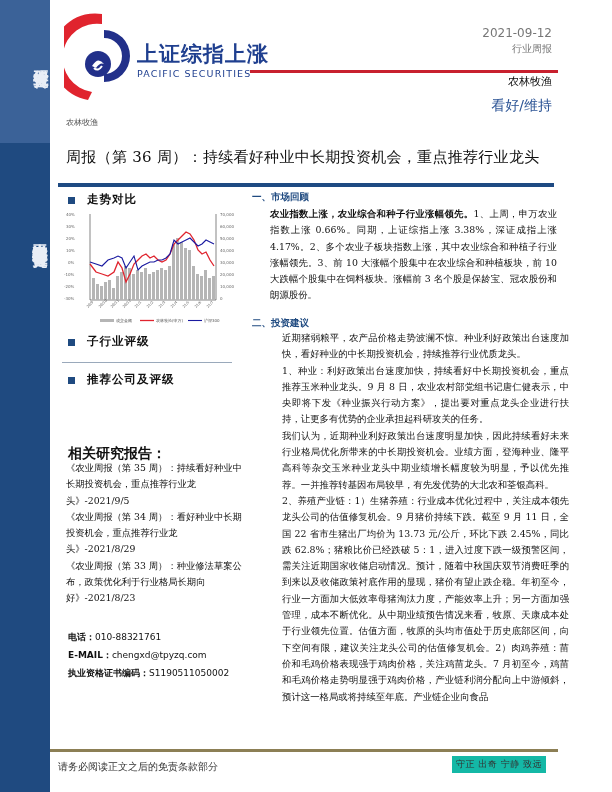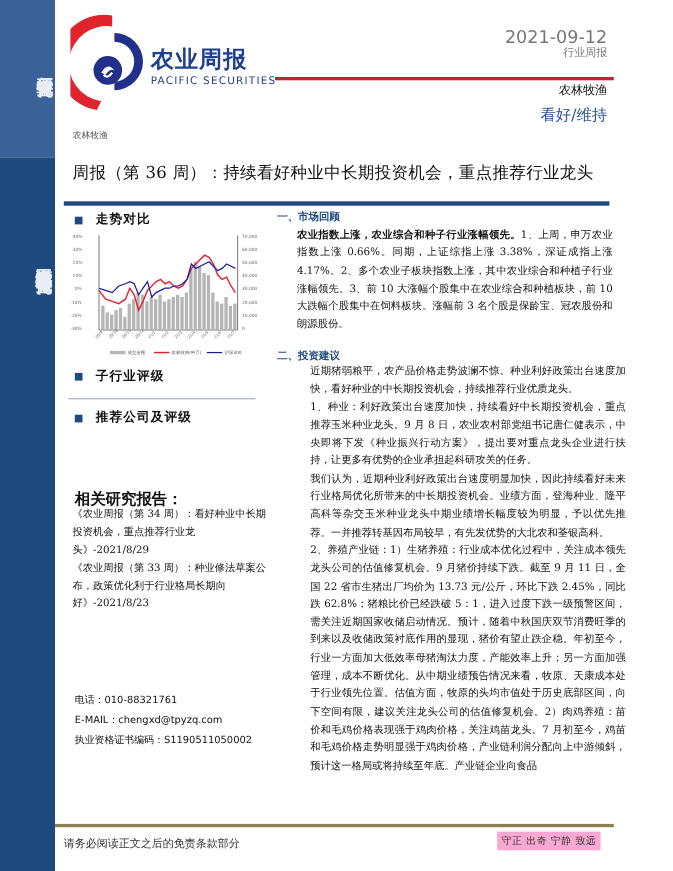--- a/index.html
+++ b/index.html
@@ -29,21 +29,21 @@
   .logo-cn {
     position: absolute; left: 137px; top: 40px; font-size: 21px; font-weight: bold;
     color: #1f3f8f; font-family: "DejaVu Sans", sans-serif; letter-spacing: 1px;
   }
   .logo-en {
     position: absolute; left: 137px; top: 68px; font-size: 9.5px; color: #1f3f8f;
     font-family: "DejaVu Sans", sans-serif; letter-spacing: 1.1px;
   }
 
   .hdr-right { position: absolute; right: 60px; top: 26px; text-align: right; font-family: "DejaVu Sans", sans-serif; }
-  .hdr-date { font-size: 16px; color: #777; line-height: 15px; }
+  .hdr-date { font-size: 12px; color: #777; line-height: 15px; }
   .hdr-type { font-size: 10px; color: #777; line-height: 16px; }
   .hdr-rating { font-size: 14px; color: #2d5596; line-height: 16px; margin-top: 40px; }
   .hdr-red { position: absolute; left: 250px; top: 70px; width: 308px; height: 3px; background: #c8202e; }
   .hdr-sector { position: absolute; right: 60px; top: 74px; font-size: 11px; color: #111; font-family: "DejaVu Sans", sans-serif; }
 
   .crumb { position: absolute; left: 66px; top: 117px; font-size: 8px; color: #555; font-family: "DejaVu Sans", sans-serif; }
   .title { position: absolute; left: 66px; top: 148px; font-size: 15px; color: #111; letter-spacing: 0.3px; }
   .title-bar { position: absolute; left: 58px; top: 183px; width: 496px; height: 4px; background: #1e4a82; }
   .sec-h { position: absolute; font-weight: bold; font-size: 11.5px; letter-spacing: 1px; }
   .sec-h .sq { display: inline-block; width: 7px; height: 7px; background: #1f4a80; margin-right: 12px; vertical-align: middle; }
@@ -51,48 +51,48 @@
 
   .chart-wrap { position: absolute; left: 60px; top: 210px; width: 190px; height: 120px; }
   .chart-wrap svg { display: block; }
 
   .rel-title { position: absolute; left: 68px; top: 445px; font-size: 14px; font-weight: bold; }
   .rel-list { position: absolute; left: 66px; top: 460px; width: 180px; font-size: 9.3px; line-height: 16.3px; }
   .rel-list div { margin: 0; }
 
   .analyst { position: absolute; left: 68px; top: 628px; font-size: 9px; line-height: 18px; font-family: "DejaVu Sans", sans-serif; }
   .analyst .name { font-weight: bold; font-family: "DejaVu Serif", serif; font-size: 9.5px; }
-  .analyst .lbl { font-weight: normal; }
+  .analyst .lbl { font-weight: bold; }
   .rh { position: absolute; left: 252px; font-size: 9.5px; font-weight: bold; color: #1f4a80; }
   .para { position: absolute; left: 270px; width: 287px; font-size: 9.4px; line-height: 16.3px; text-align: justify; }
   .para p { margin: 0; }
   .para b { font-weight: bold; }
 
   .foot-line { position: absolute; left: 50px; top: 749px; width: 508px; height: 3px; background: #8c7f55; }
   .foot-left { position: absolute; left: 58px; top: 760px; font-size: 10px; color: #333; }
-  .foot-right { position: absolute; left: 452px; top: 756px; font-size: 9px; color: #333; background: #f9a8d4; padding: 2px 4px; letter-spacing: 0.5px; }
+  .foot-right { position: absolute; left: 452px; top: 756px; font-size: 9px; color: #333; background: #14b8a6; padding: 2px 4px; letter-spacing: 0.5px; }
 </style>
 </head>
 <body>
 
 <div class="side-top"></div>
 <div class="side-bottom"></div>
 <div class="vert top">行业研究报告</div>
 <div class="vert bottom">太平洋证券股份有限公司证券研究报告</div>
 
 <div class="logo">
   <svg width="70" height="90" viewBox="0 0 70 90">
     <path d="M38 2 A40 40 0 0 0 24 88 L28 80 A32 32 0 0 1 38 12 Z" fill="#e0242e"></path>
     <path d="M40 18 A26 26 0 0 1 40 70 L40 62 A18 18 0 0 0 40 26 Z" fill="#22308a"></path>
     <circle cx="34" cy="52" r="13" fill="#22308a"></circle>
     <path d="M28 54 q6 -10 12 -2 q-4 -2 -8 4 z" fill="#ffffff"></path>
     <path d="M30 56 q4 4 8 -2" stroke="#ffffff" stroke-width="2" fill="none"></path>
   </svg>
 </div>
-<div class="logo-cn">农业周报</div>
+<div class="logo-cn">上证综指上涨</div>
 <div class="logo-en">PACIFIC SECURITIES</div>
 
 <div class="hdr-right">
   <div class="hdr-date">2021-09-12</div>
   <div class="hdr-type">行业周报</div>
   <div class="hdr-rating">看好/维持</div>
 </div>
 <div class="hdr-red"></div>
 <div class="hdr-sector">农林牧渔</div>
 
@@ -195,20 +195,21 @@
 <div class="sec-h" style="left:68px; top:334px;">
   <span class="sq"></span><span>子行业评级</span>
 </div>
 <div class="divider" style="left:62px; top:362px; width:170px;"></div>
 <div class="sec-h" style="left:68px; top:372px;">
   <span class="sq"></span><span>推荐公司及评级</span>
 </div>
 
 <div class="rel-title">相关研究报告：</div>
 <div class="rel-list">
+  <div>《农业周报（第 35 周）：持续看好种业中长期投资机会，重点推荐行业龙头》-2021/9/5</div>
   <div>《农业周报（第 34 周）：看好种业中长期投资机会，重点推荐行业龙头》-2021/8/29</div>
   <div>《农业周报（第 33 周）：种业修法草案公布，政策优化利于行业格局长期向好》-2021/8/23</div>
 </div>
 
 <div class="analyst">
   <div><span class="lbl">电话：</span><span>010-88321761</span></div>
   <div><span class="lbl">E-MAIL：</span><span>chengxd@tpyzq.com</span></div>
   <div><span class="lbl">执业资格证书编码：</span><span>S1190511050002</span></div>
 </div>
 

